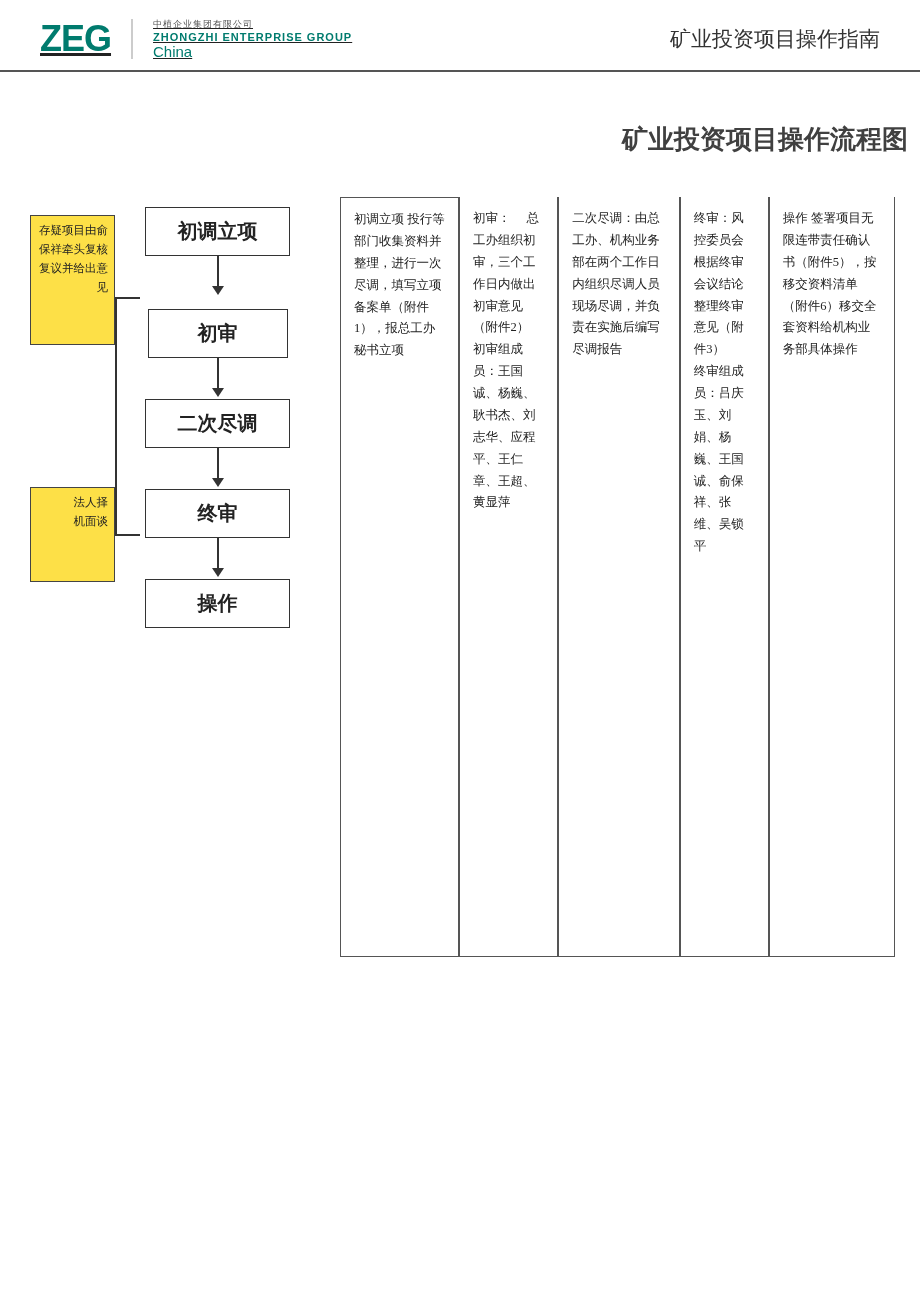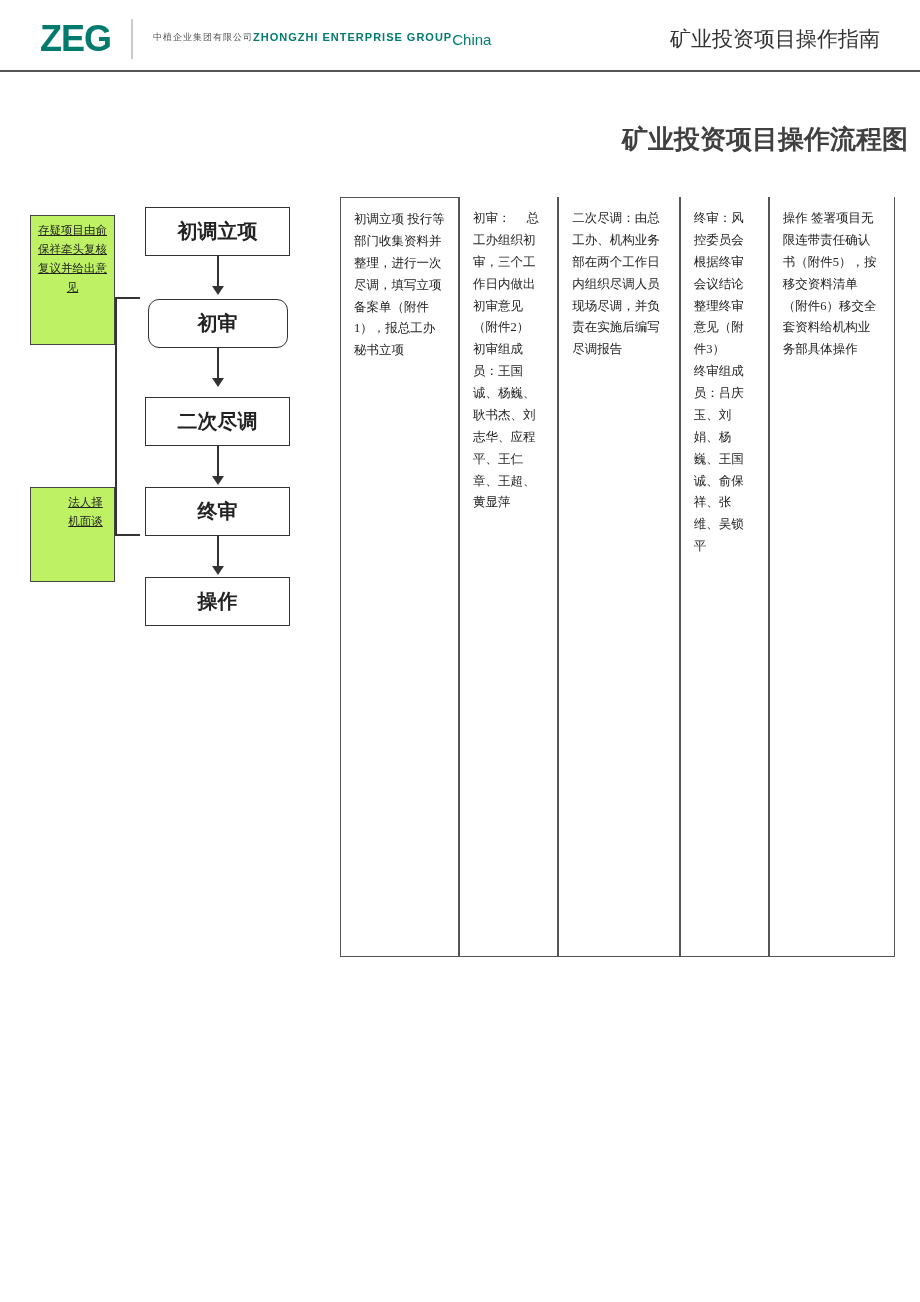--- a/index.html
+++ b/index.html
@@ -17,37 +17,38 @@
       display: flex;
       align-items: center;
       justify-content: space-between;
       padding: 18px 40px 10px 40px;
       border-bottom: 2px solid #555;
     }
     .logo-area {
       display: flex;
       align-items: center;
       gap: 12px;
+      text-decoration: underline;
     }
     .logo-zeg {
       font-size: 36px;
       font-weight: 900;
       color: #007b6e;
       font-family: Arial, sans-serif;
       letter-spacing: -1px;
     }
     .logo-divider {
       width: 2px;
       height: 40px;
       background: #ccc;
       margin: 0 8px;
     }
     .logo-text-block {
       display: flex;
-      flex-direction: row;
+      flex-direction: column;
       font-family: Arial, sans-serif;
     }
     .logo-cn {
       font-size: 9px;
       color: #555;
       letter-spacing: 1px;
     }
     .logo-en {
       font-size: 11px;
       font-weight: bold;
@@ -100,25 +101,24 @@
       flex-shrink: 0;
       position: relative;
     }
 
     
     .annot-box {
       border: 1px solid #444;
       font-size: 11.5px;
       line-height: 1.6;
       padding: 5px 6px;
-      background: #bef264;
+      background: #fde047;
       position: absolute;
       word-break: break-all;
-      text-align: center;
-      text-decoration: underline;
+      text-align: right;
     }
 
     
     .right-panel {
       flex: 1;
       display: flex;
       flex-direction: row;
       justify-content: flex-end;
     }
 
@@ -166,28 +166,28 @@
 
       <div style="position:absolute; left:115px; top:0; width:155px; display:flex; flex-direction:column; align-items:center;">
 
         <div class="flow-box" style="width:145px; margin-top:10px;">
           <span>初调立项</span>
         </div>
 
         <div style="width:2px;height:30px;background:#333;margin:0 auto;"></div>
         <div class="arrow-head"></div>
 
-        <div class="flow-box" style="width:127px; margin-top:4px;border-radius:11px;">
+        <div class="flow-box" style="width:127px; margin-top:14px;">
           <span>初审</span>
         </div>
 
         <div style="width:2px;height:30px;background:#333;margin:0 auto;"></div>
         <div class="arrow-head"></div>
 
-        <div class="flow-box" style="width:145px; margin-top:10px;">
+        <div class="flow-box" style="width:145px; margin-top:2px;">
           <span>二次尽调</span>
         </div>
 
         <div style="width:2px;height:30px;background:#333;margin:0 auto;"></div>
         <div class="arrow-head"></div>
 
         <div class="flow-box" style="width:145px; margin-top:2px;">
           <span>终审</span>
         </div>
 

